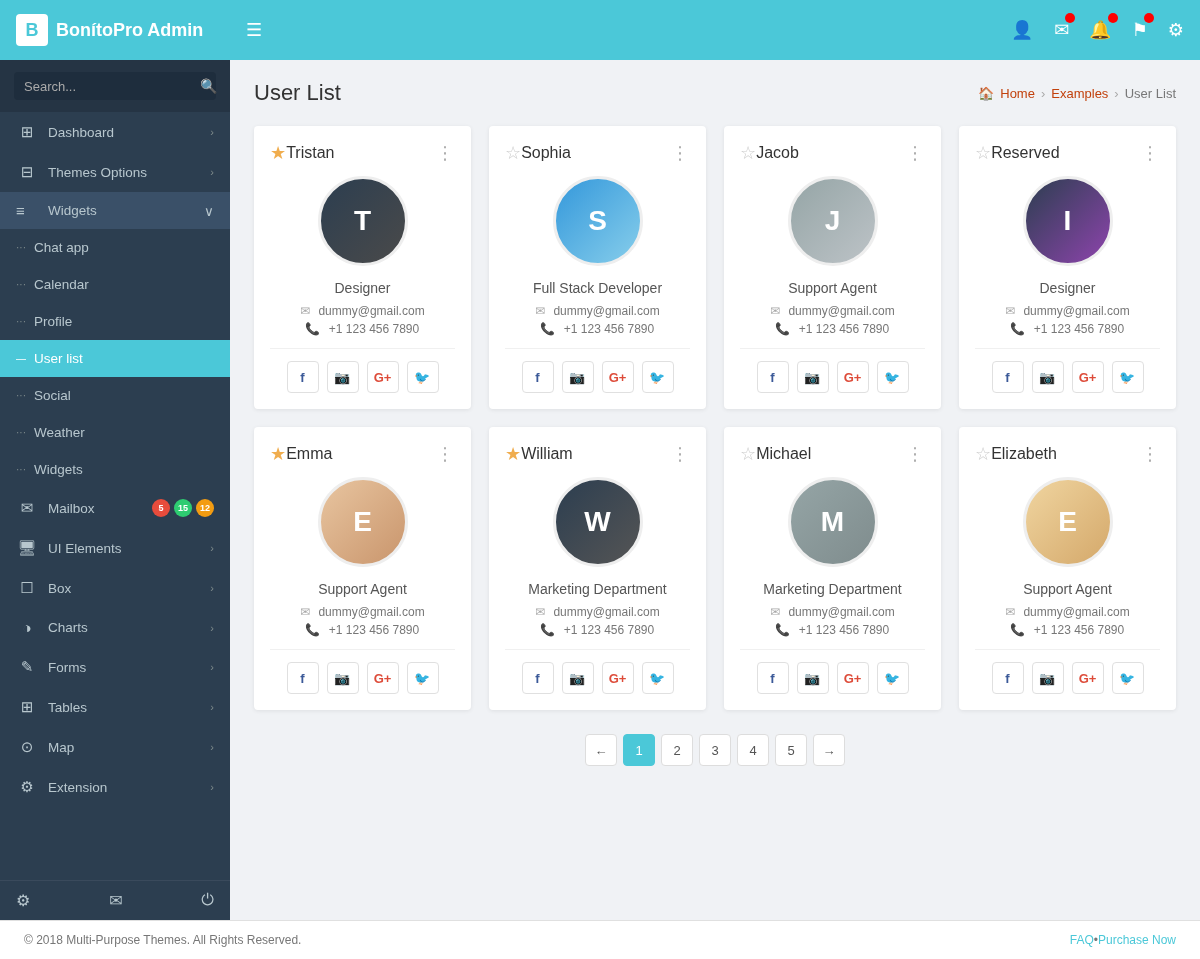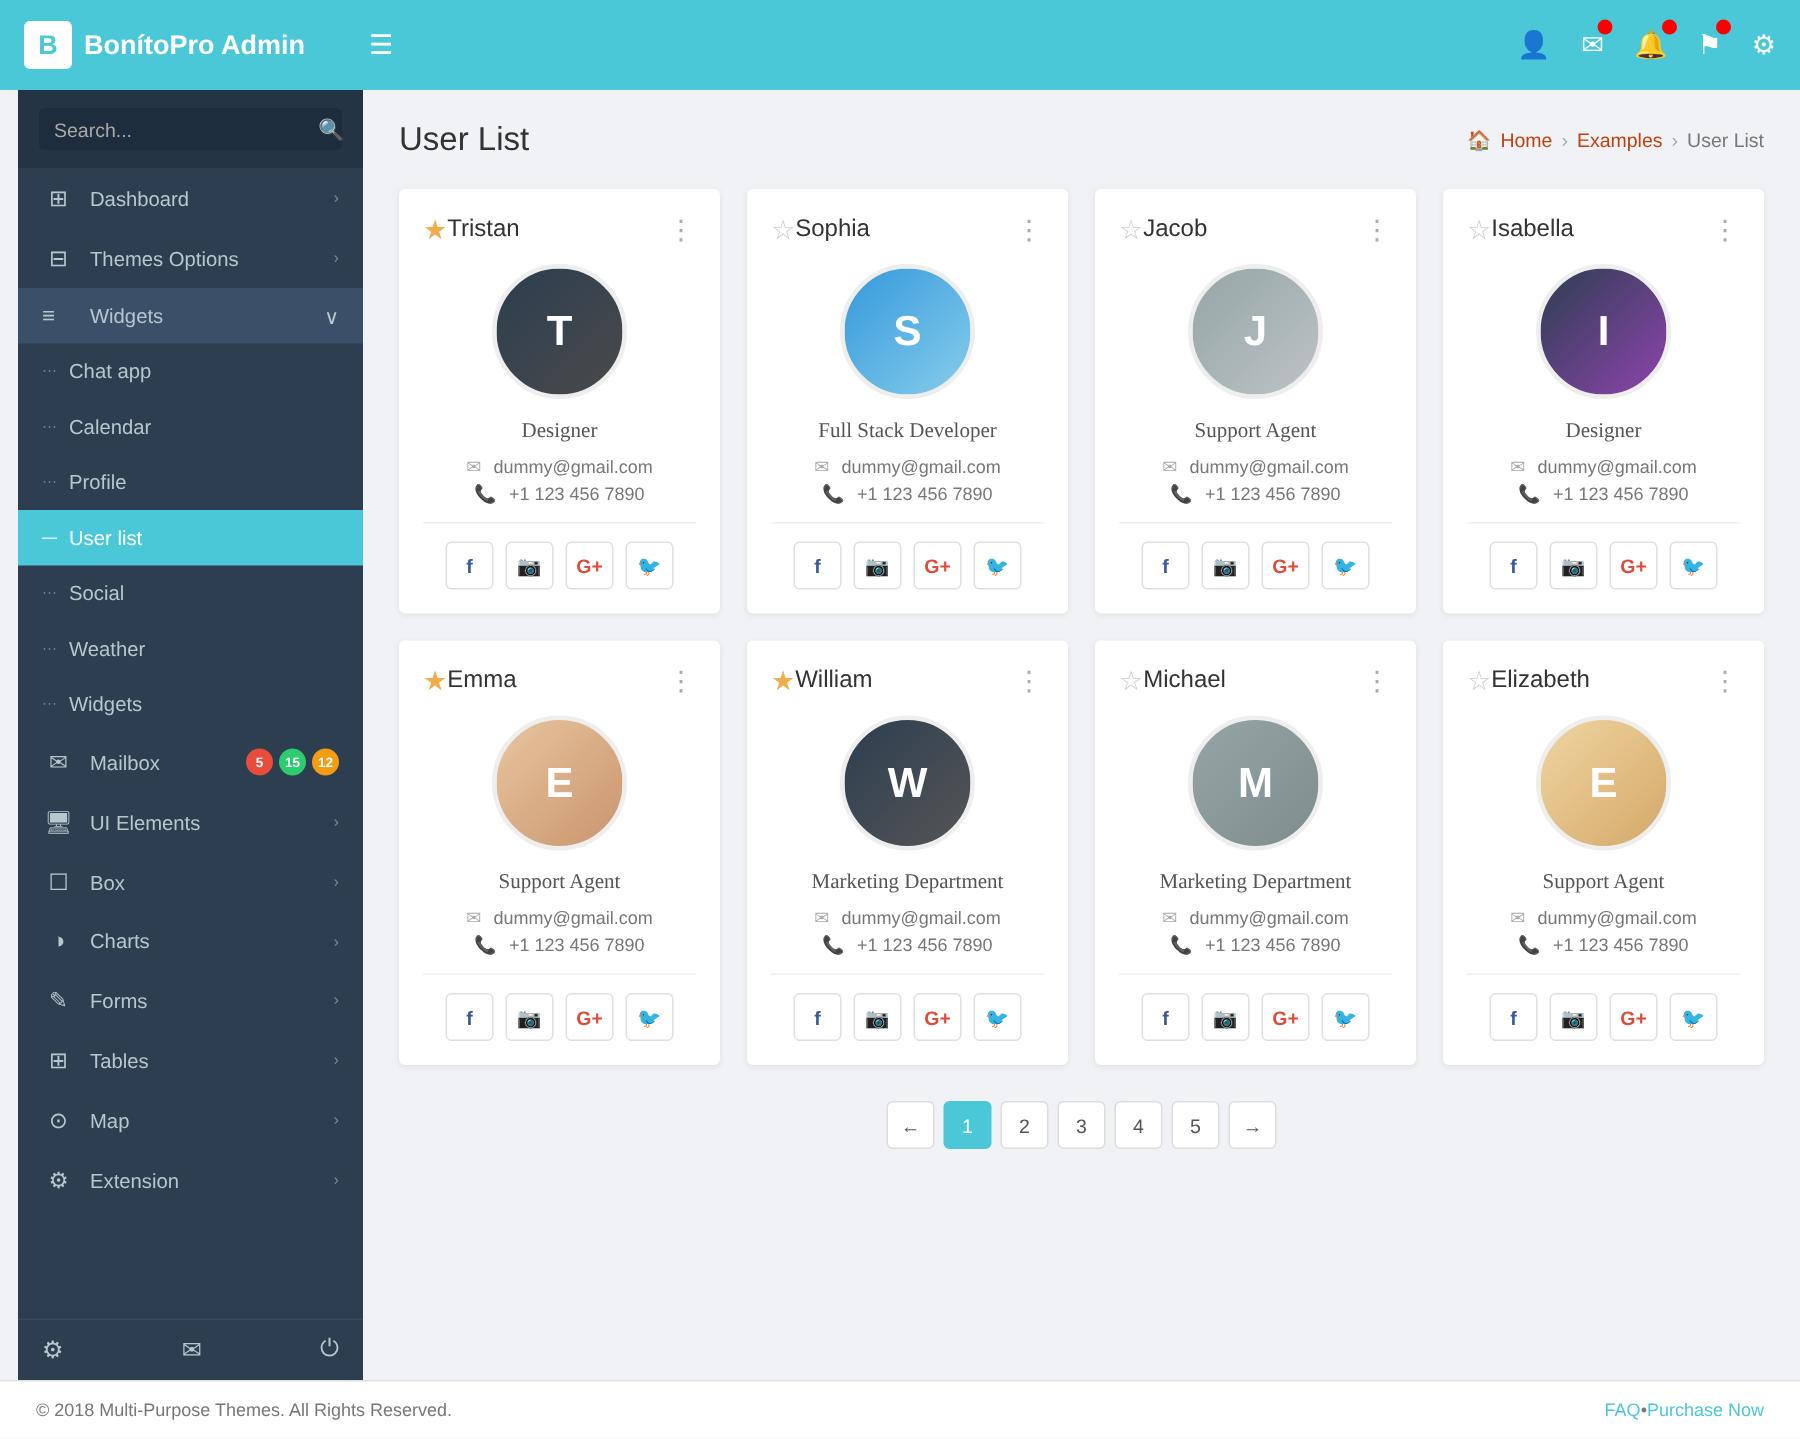--- a/index.html
+++ b/index.html
@@ -62,21 +62,20 @@
       height: 10px;
       border-radius: 50%;
       background: red;
     }
 
     
     .main-layout {
       display: flex;
       flex: 1;
       overflow: hidden;
-      padding-left: 12px;
     }
 
     
     .sidebar {
       width: 230px;
       background: #2c3e50;
       flex-shrink: 0;
       display: flex;
       flex-direction: column;
       overflow-y: auto;
@@ -259,21 +258,20 @@
       font-size: 28px;
       font-weight: bold;
       color: white;
     }
 
     .card-role {
       text-align: center;
       font-size: 14px;
       color: #555;
       margin-bottom: 8px;
-      font-family: Liberation Serif, serif;
     }
     .card-info {
       display: flex;
       align-items: center;
       gap: 8px;
       font-size: 12px;
       color: #777;
       margin-bottom: 4px;
       justify-content: center;
     }
@@ -609,21 +607,21 @@
     <div class="card-social">
       <div class="social-btn social-fb">f</div>
       <div class="social-btn social-ig">📷</div>
       <div class="social-btn social-gg">G+</div>
       <div class="social-btn social-tw">🐦</div>
     </div>
   </div>
         <div class="user-card">
     <div class="card-header">
       <span class="card-star empty">☆</span>
-      <span class="card-name">Isabella</span>
+      <span class="card-name">Reserved</span>
       <span class="card-dots">⋮</span>
     </div>
     <div class="card-avatar-wrap">
       <div class="card-avatar av-isabella">
         <div class="avatar-placeholder">I</div>
       </div>
     </div>
     <div class="card-role">Designer</div>
     <div class="card-info">
       <span class="card-info-icon">✉</span>

